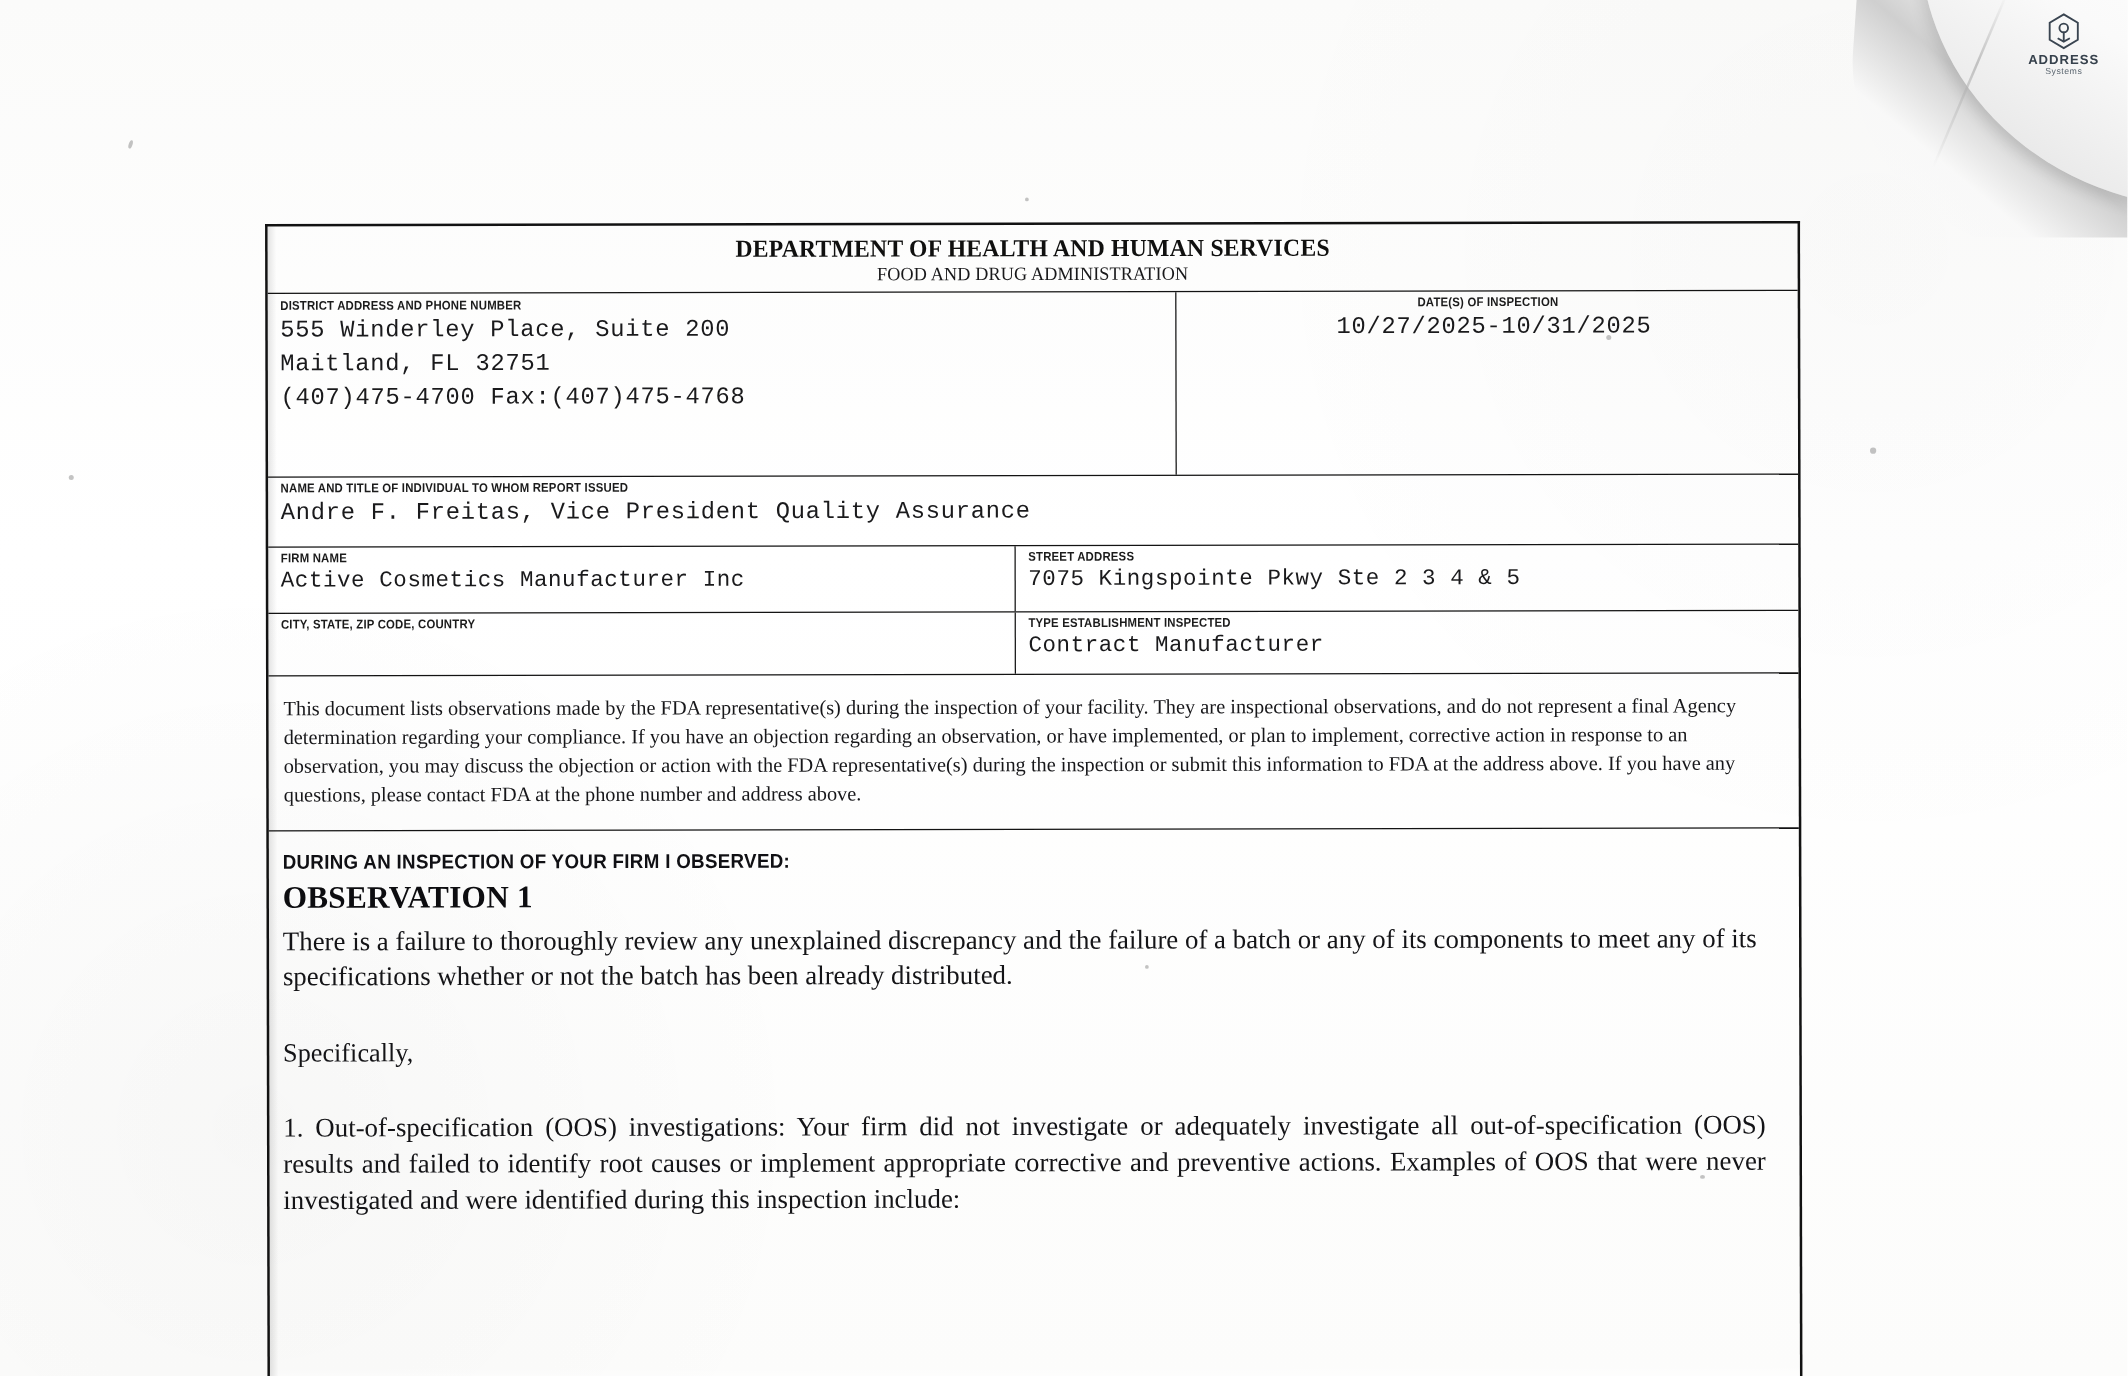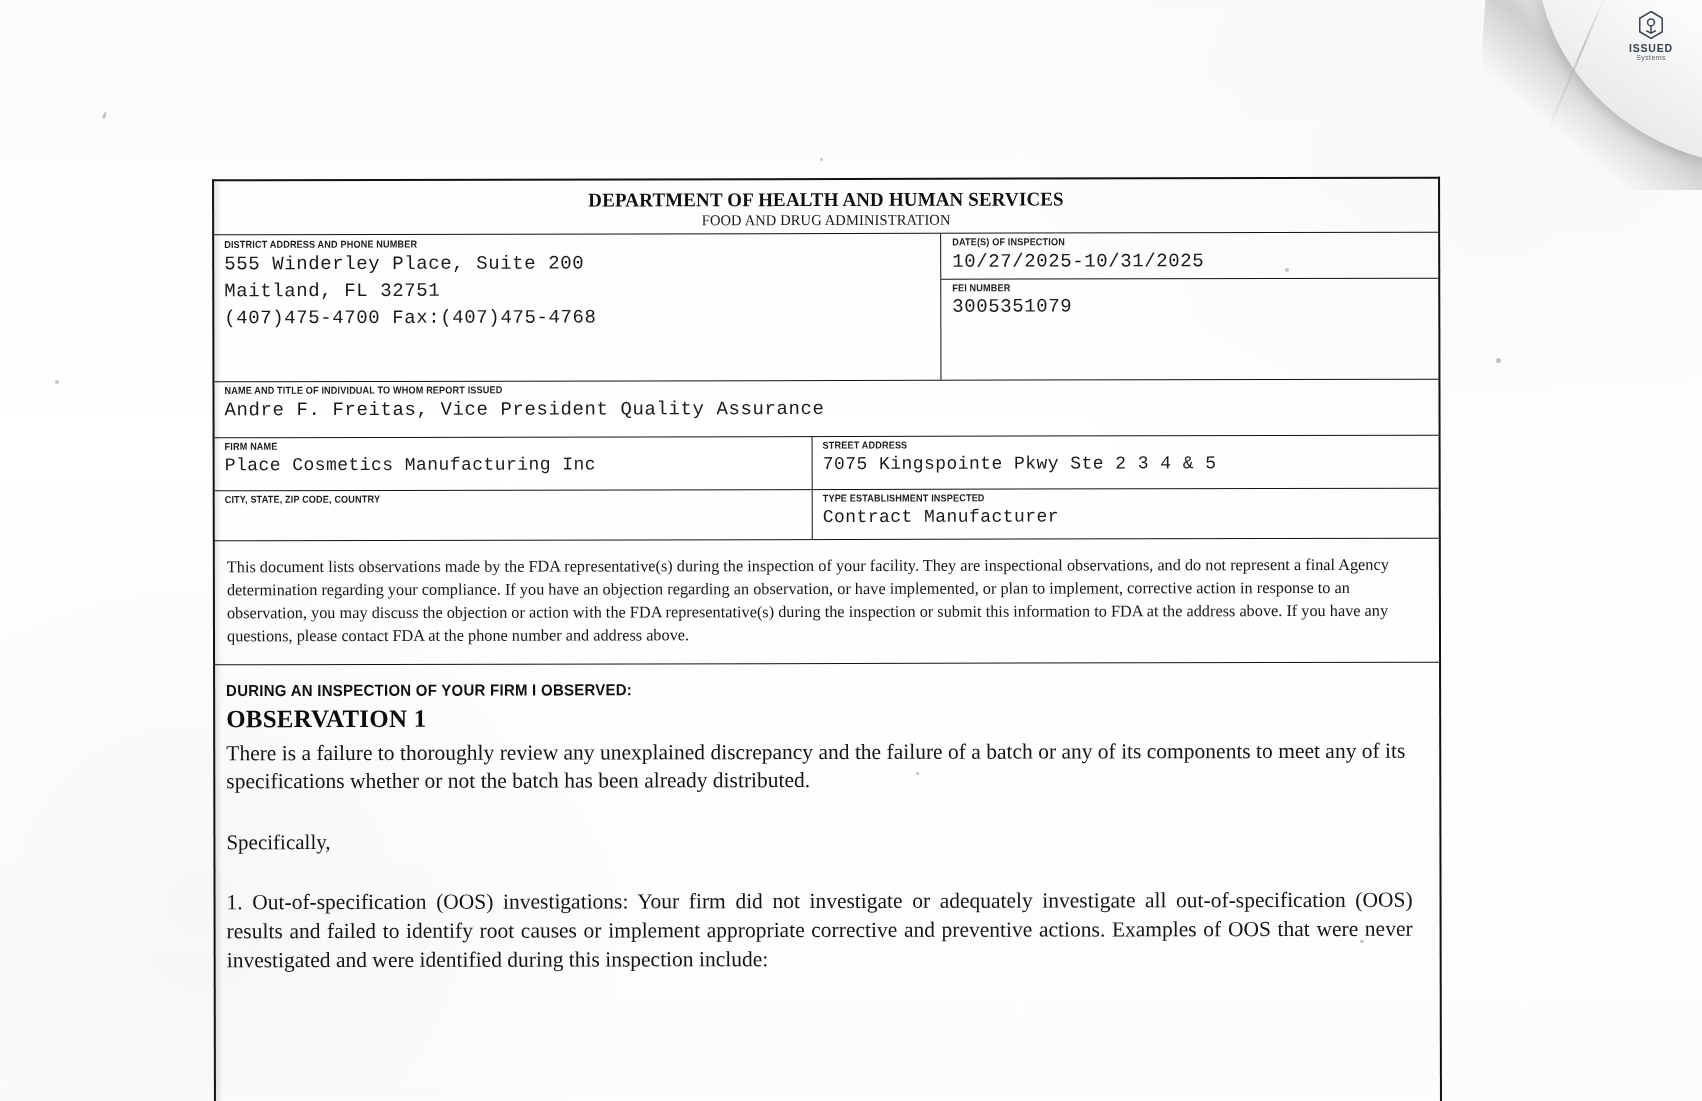--- a/index.html
+++ b/index.html
@@ -180,21 +180,21 @@
     line-height: 1.32;
     white-space: nowrap;
     margin-top: 2px;
   }
   .val-sm { font-size: 18px; letter-spacing: 0.45px; }
 
   
   .r-addr { height: 146px; }
   .c-addr { flex: 0 0 726px; padding-top: 4px; }
   .c-right { flex: 1 1 auto; padding: 0; }
-  .c-right .sub { padding: 3px 0 0 11px; }
+  .c-right .sub { padding: 3px 0 0 11px; text-align: center; }
   .c-right .sub.two { border-top: 1.6px solid #131313; }
 
   .r-name { height: 55px; }
   .r-firm { height: 52px; }
   .r-city { height: 49px; }
 
   .c-firm { flex: 0 0 597px; }
   .c-street { flex: 1 1 auto; }
 
   
@@ -277,21 +277,21 @@
     <div class="curl-edge"></div>
   </div>
 
   <div class="logo-box">
     <svg class="logo-mark" viewBox="0 0 40 40">
       <polygon points="20,2 35,11 35,29 20,38 5,29 5,11" fill="none" stroke="#3a4551" stroke-width="2"></polygon>
       <circle cx="20" cy="16.5" r="4.6" fill="none" stroke="#3a4551" stroke-width="2"></circle>
       <path d="M20 21.2 L20 31" stroke="#3a4551" stroke-width="2" fill="none"></path>
       <path d="M13.5 27.5 L20 31 L26.5 27.5" stroke="#3a4551" stroke-width="2" fill="none"></path>
     </svg>
-    <div class="logo-name">ISSUED</div>
+    <div class="logo-name">ADDRESS</div>
     <div class="logo-sub">Systems</div>
   </div>
 
   <div id="form">
 
     <div class="hdr">
       <div class="hdr-l1">DEPARTMENT OF HEALTH AND HUMAN SERVICES</div>
       <div class="hdr-l2">FOOD AND DRUG ADMINISTRATION</div>
     </div>
 
@@ -301,40 +301,36 @@
         <div class="lbl">DISTRICT ADDRESS AND PHONE NUMBER</div>
         <div class="val">555 Winderley Place, Suite 200</div>
         <div class="val">Maitland, FL 32751</div>
         <div class="val">(407)475-4700 Fax:(407)475-4768</div>
       </div>
       <div class="cell c-right vline">
         <div class="sub">
           <div class="lbl">DATE(S) OF INSPECTION</div>
           <div class="val">10/27/2025-10/31/2025</div>
         </div>
-        <div class="sub two" style="margin-top:4px;">
-          <div class="lbl">FEI NUMBER</div>
-          <div class="val">3005351079</div>
-        </div>
       </div>
     </div>
 
     <div class="rule"></div>
     <div class="row r-name">
       <div class="cell" style="flex:1 1 auto;">
         <div class="lbl">NAME AND TITLE OF INDIVIDUAL TO WHOM REPORT ISSUED</div>
         <div class="val">Andre F. Freitas, Vice President Quality Assurance</div>
       </div>
     </div>
 
     <div class="rule"></div>
     <div class="row r-firm">
       <div class="cell c-firm">
         <div class="lbl">FIRM NAME</div>
-        <div class="val val-sm">Place Cosmetics Manufacturing Inc</div>
+        <div class="val val-sm">Active Cosmetics Manufacturer Inc</div>
       </div>
       <div class="cell c-street vline">
         <div class="lbl">STREET ADDRESS</div>
         <div class="val val-sm">7075 Kingspointe Pkwy Ste 2 3 4 &amp; 5</div>
       </div>
     </div>
 
     <div class="rule"></div>
     <div class="row r-city">
       <div class="cell c-firm">

